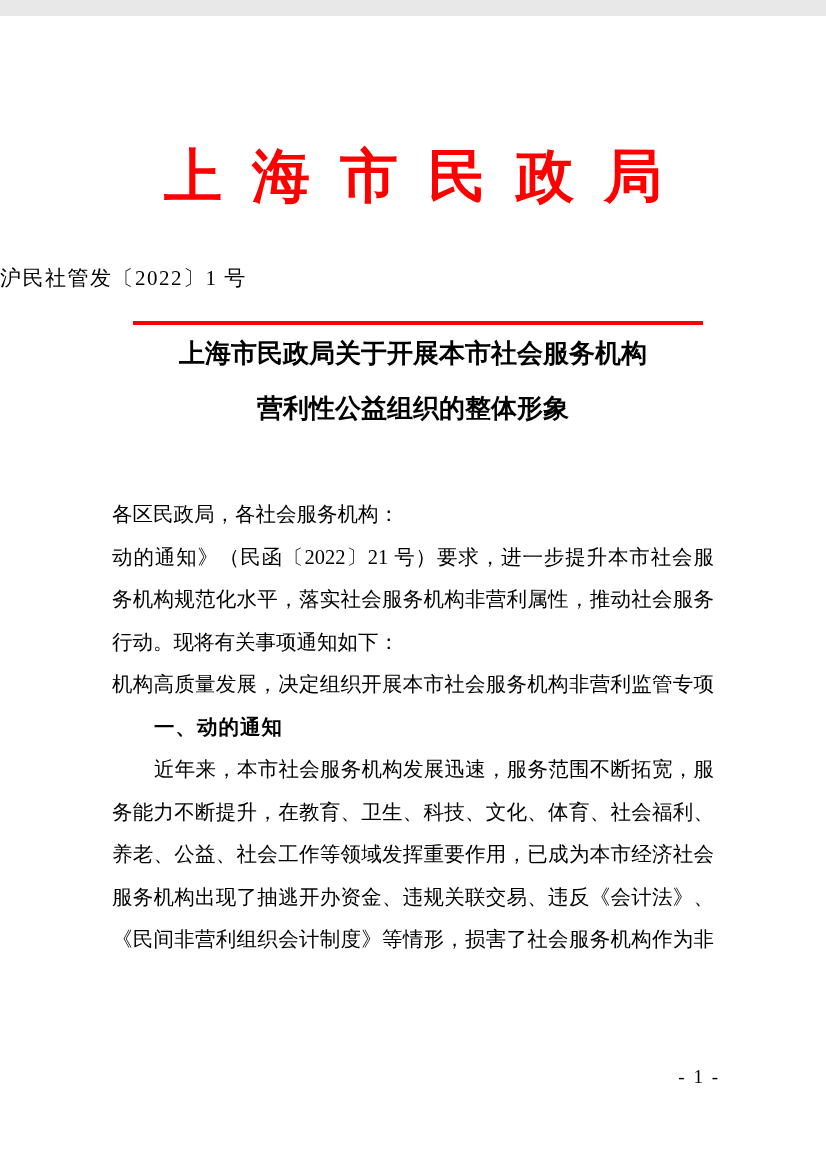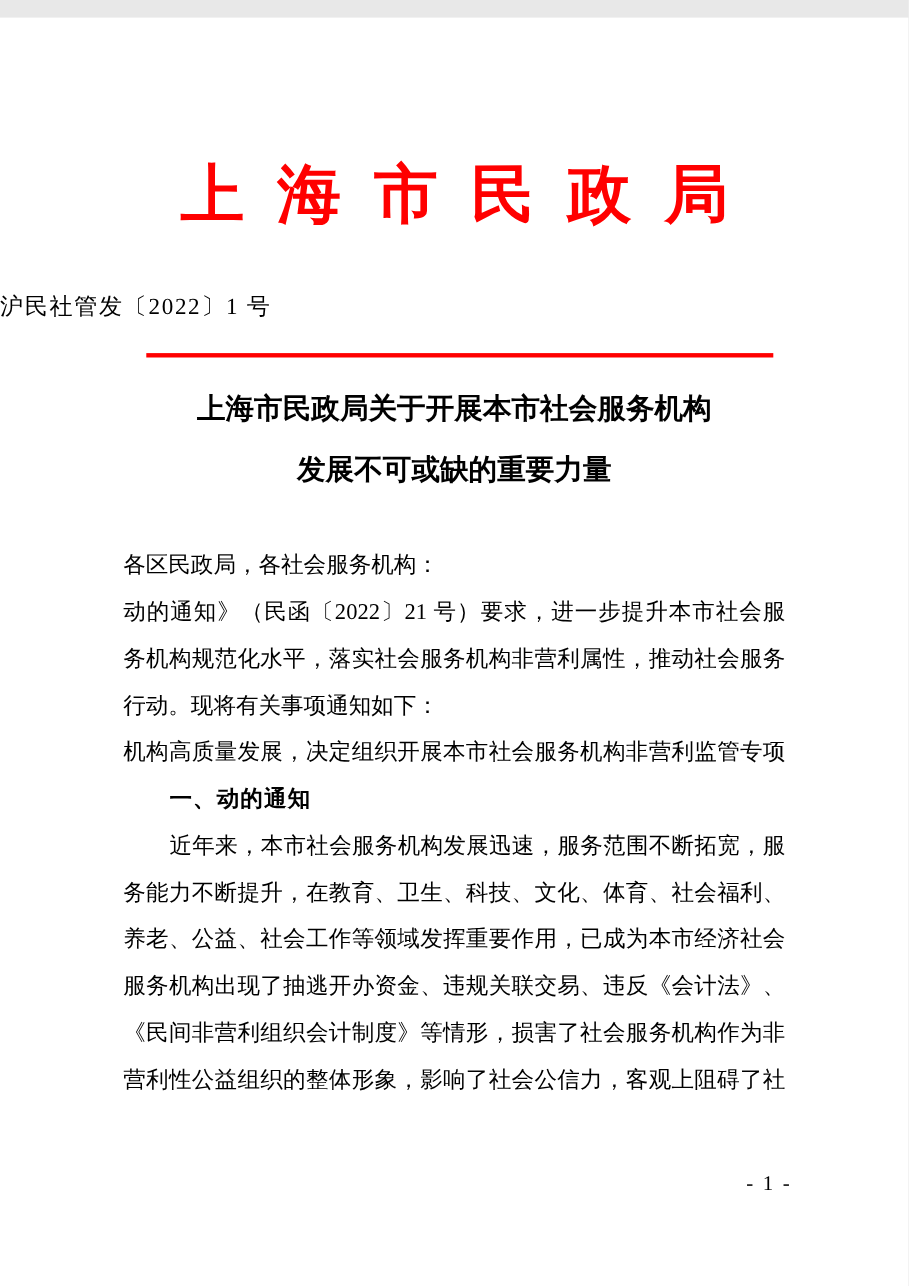--- a/index.html
+++ b/index.html
@@ -40,21 +40,21 @@
   .red-line {
     position: absolute;
     top: 305px;
     left: 133px;
     width: 570px;
     height: 4px;
     background: #ff0000;
   }
   .doc-title {
     position: absolute;
-    top: 328px;
+    top: 310px;
     left: 0;
     width: 100%;
     text-align: center;
     font-size: 26px;
     font-weight: bold;
     line-height: 55px;
     color: #000000;
     font-family: "Liberation Serif", "DejaVu Serif", serif;
   }
   .content {
@@ -98,21 +98,21 @@
 <div class="page">
 
   <div class="agency-header">上海市民政局</div>
 
   <div class="doc-number">沪民社管发〔2022〕1 号</div>
 
   <div class="red-line"></div>
 
   <div class="doc-title">
     <div>上海市民政局关于开展本市社会服务机构</div>
-    <div>发展不可或缺的重要力量</div>
+    <div>营利性公益组织的整体形象</div>
   </div>
 
   <div class="content">
 
     <div class="line">各区民政局，各社会服务机构：</div>
 
     <div>
       <div class="line just">动的通知》（民函〔2022〕21 号）要求，进一步提升本市社会服</div>
       <div class="line just">务机构规范化水平，落实社会服务机构非营利属性，推动社会服务</div>
       <div class="line">行动。现将有关事项通知如下：</div>
@@ -120,20 +120,19 @@
     </div>
 
     <div class="line section-heading indent">一、动的通知</div>
 
     <div>
       <div class="line just indent">近年来，本市社会服务机构发展迅速，服务范围不断拓宽，服</div>
       <div class="line just">务能力不断提升，在教育、卫生、科技、文化、体育、社会福利、</div>
       <div class="line just">养老、公益、社会工作等领域发挥重要作用，已成为本市经济社会</div>
       <div class="line just">服务机构出现了抽逃开办资金、违规关联交易、违反《会计法》、</div>
       <div class="line just">《民间非营利组织会计制度》等情形，损害了社会服务机构作为非</div>
-      <div class="line just">营利性公益组织的整体形象，影响了社会公信力，客观上阻碍了社</div>
     </div>
 
   </div>
 
   <div class="page-number">- 1 -</div>
 
 </div>
 
 </body></html>

